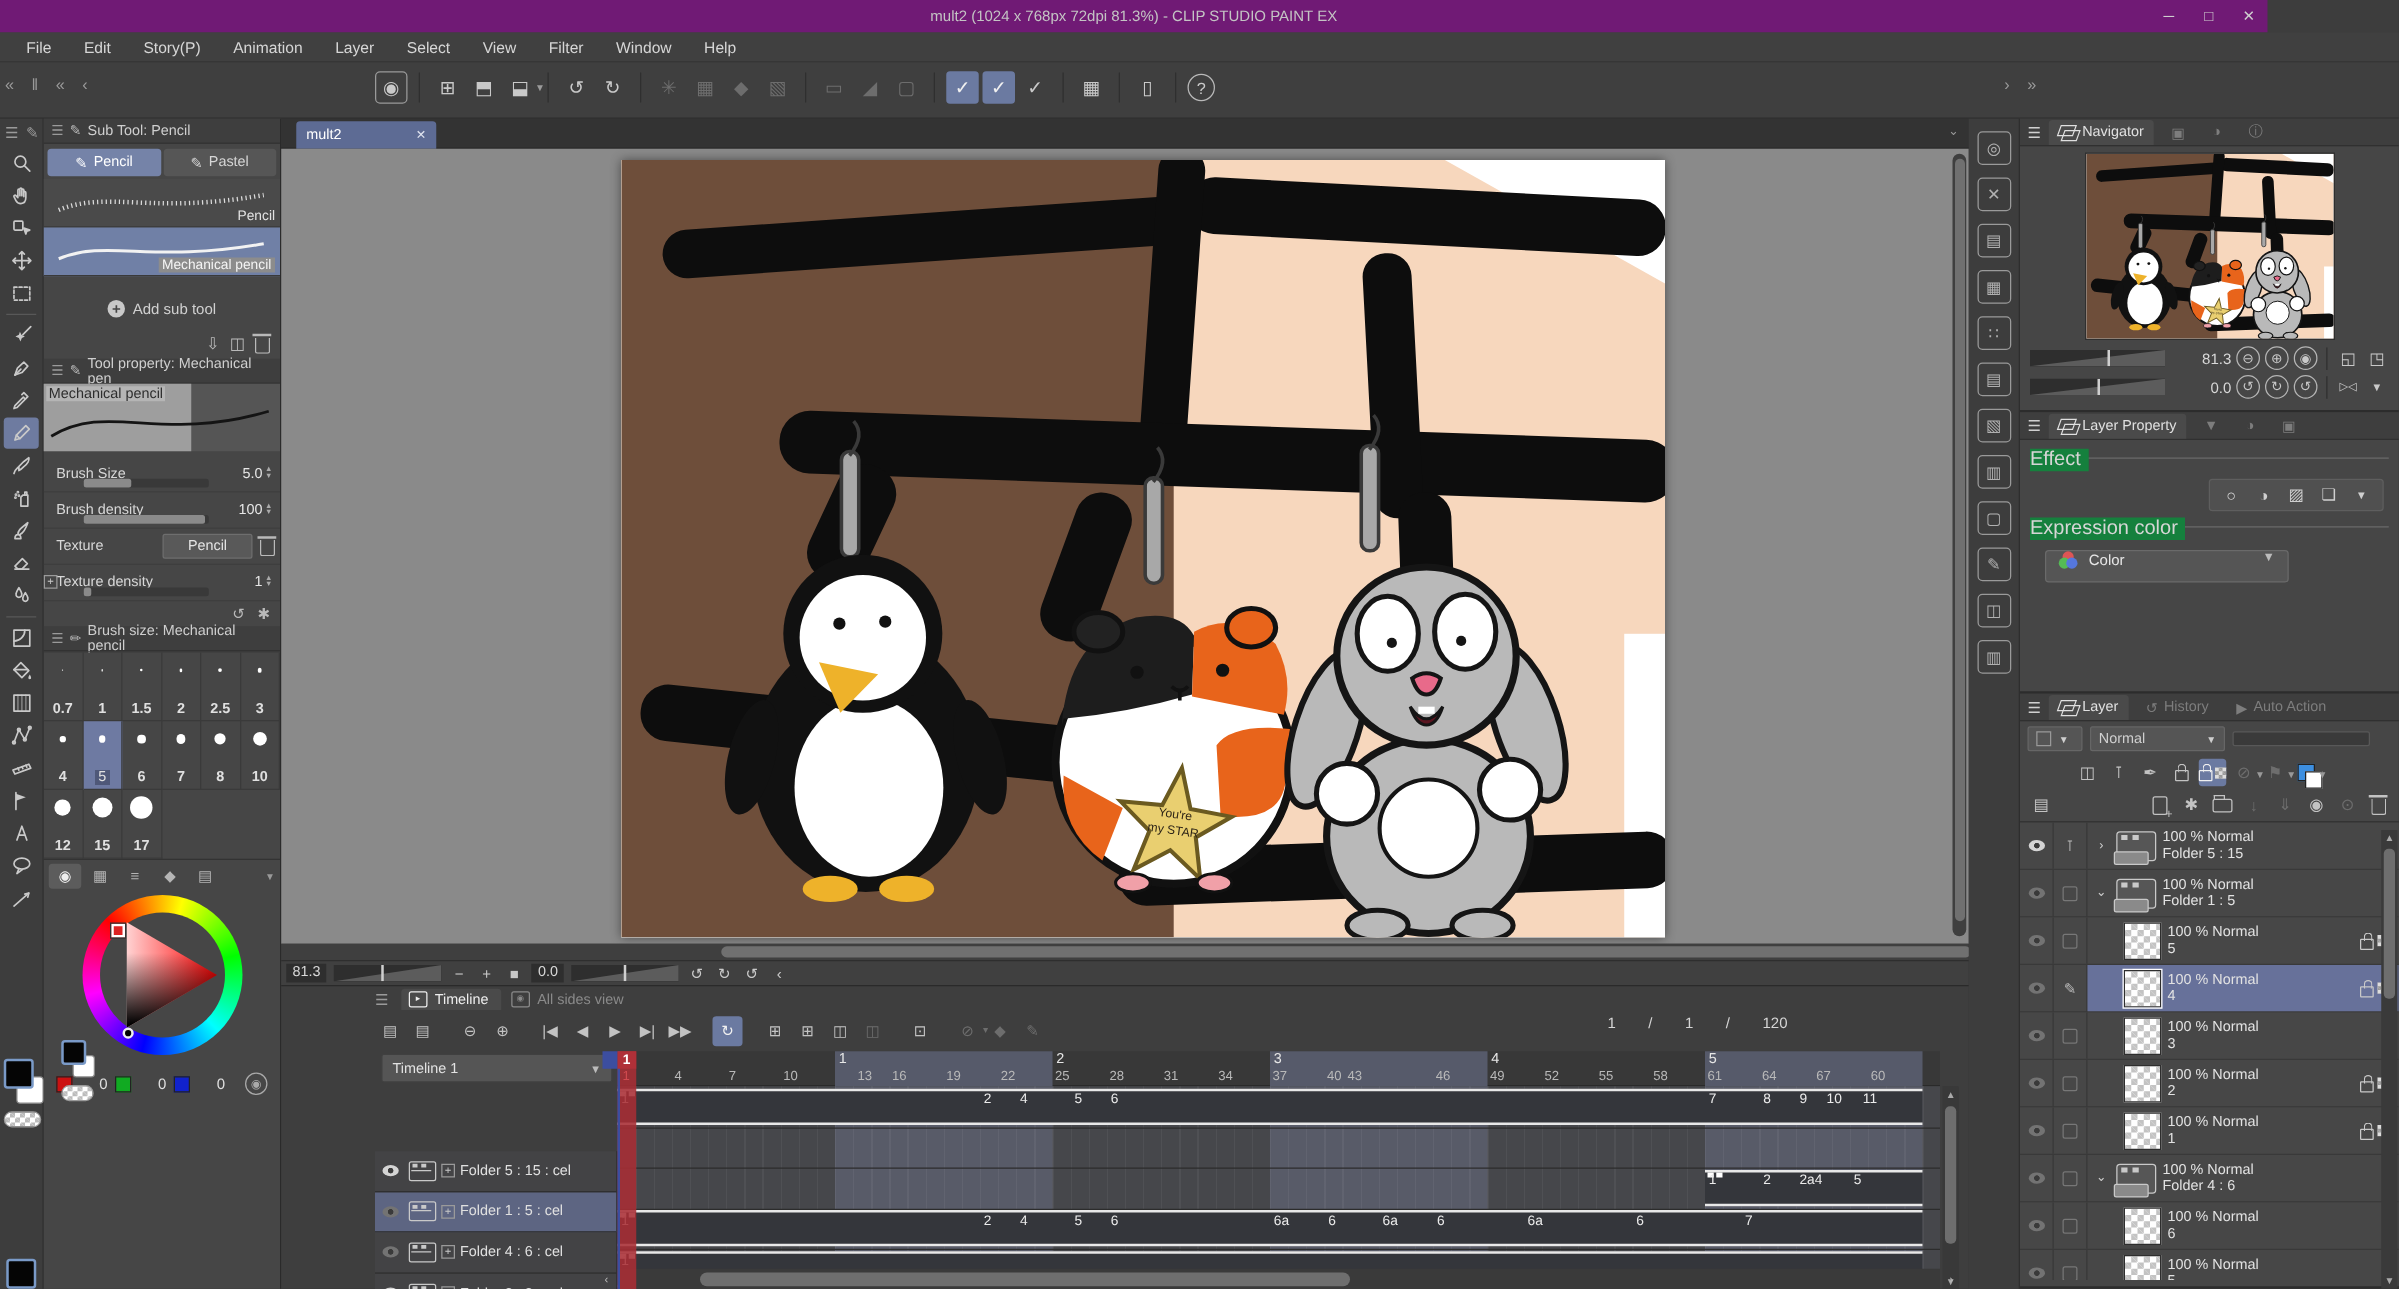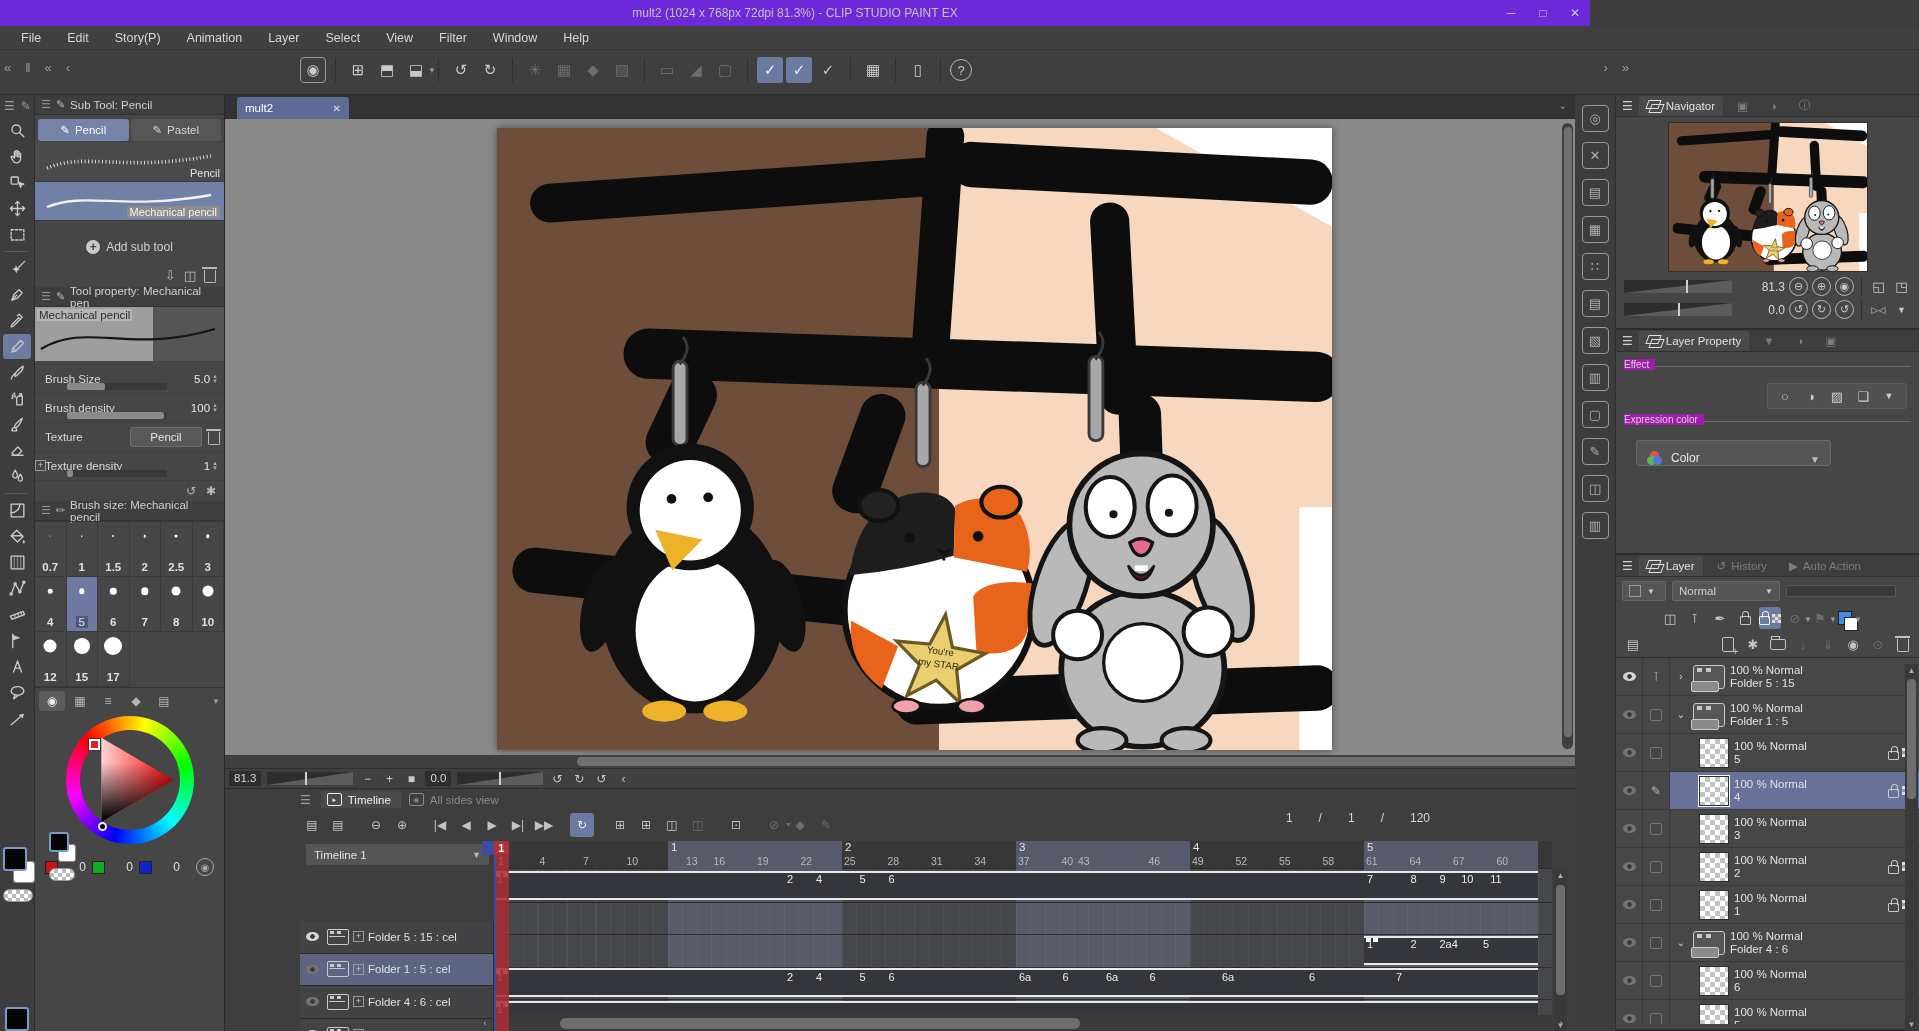--- a/index.html
+++ b/index.html
@@ -1,19 +1,19 @@
 <!DOCTYPE html>
 <html><head>
 <meta charset="utf-8">
 <style>
   * { box-sizing: border-box; margin:0; padding:0; user-select:none; }
   html,body { width:1919px; height:1031px; overflow:hidden; background:#3d3d3d;
     font-family:"Liberation Sans","DejaVu Sans",sans-serif; color:#d0d0d0; font-size:12px; }
   
-  #titlebar { position:absolute; left:0; top:0; width:1590px; height:26px; background:#6d28d9;
+  #titlebar { position:absolute; left:0; top:0; width:1814px; height:26px; background:#701a75;
     display:flex; align-items:center; justify-content:center; color:#c4c4c4; font-size:12px; }
   #winbtns { position:absolute; right:6px; top:0; height:26px; display:flex; gap:14px; align-items:center; color:#cfcfcf; }
   #winbtns span { width:18px; text-align:center; cursor:pointer; font-size:12px; }
   #menubar { position:absolute; left:0; top:26px; width:1919px; height:24px; background:#404040;
     display:flex; align-items:center; padding-left:8px; border-bottom:1px solid #333; }
   .mitem { padding:0 13px; height:24px; line-height:24px; color:#d6d6d6; font-size:12.5px; }
   #cmdbar { position:absolute; left:0; top:50px; width:1919px; height:45px; background:#3f3f3f; border-bottom:1px solid #2e2e2e; }
   .navarrs { position:absolute; left:4px; top:10px; display:flex; gap:14px; color:#9a9a9a; font-size:13px; }
   .navarrs2 { position:absolute; right:290px; top:10px; display:flex; gap:14px; color:#9a9a9a; font-size:13px; }
   #cmdicons { position:absolute; left:300px; top:7px; display:flex; align-items:center; gap:3px; }
@@ -178,26 +178,26 @@
   .stackicon::before, .stackicon::after { content:""; position:absolute; left:0; width:11px; height:7px; border:1.2px solid currentColor; transform:skewX(-20deg); }
   .stackicon::after { left:3px; top:4px; }
   #nav-thumb { width:198px; height:148px; margin:6px auto 4px auto; background:#fff; outline:1px solid #2f2f2f; }
   #nav-thumb svg { display:block; width:198px; height:148px; }
   .navrow { display:flex; align-items:center; gap:4px; padding:2px 8px; color:#d8d8d8; font-size:12px; }
   .navrow .wedge { width:108px; }
   .nbtn { width:19px; height:19px; border:1.4px solid #b5b5b5; border-radius:50%; display:flex; align-items:center; justify-content:center; color:#c9c9c9; font-size:11px; }
   .nsq { width:19px; height:19px; display:flex; align-items:center; justify-content:center; color:#c9c9c9; font-size:13px; }
   .vsep { width:1px; height:18px; background:#2f2f2f; margin:0 3px; }
   .fieldset { margin:8px 8px 0 8px; border-top:1px solid #6a6a6a; position:relative; padding-top:8px; }
-  .fieldset > .leg { position:absolute; top:-8px; left:0; background:#a21caf; padding-right:6px; color:#d6d6d6; font-size:10px; }
+  .fieldset > .leg { position:absolute; top:-8px; left:0; background:#15803d; padding-right:6px; color:#d6d6d6; font-size:16px; }
   .fxgroup { display:flex; justify-content:flex-end; }
   .fxbox { display:flex; gap:4px; border:1px solid #5e5e5e; background:#505050; border-radius:3px; padding:3px 6px; }
   .fxbtn { width:22px; height:18px; display:flex; align-items:center; justify-content:center; color:#cfcfcf; font-size:13px; }
   .exprdd { width:195px; height:26px; margin:10px 0 14px 12px; background:#555; border:1px solid #6a6a6a; border-radius:3px;
-    display:flex; align-items:flex-end; gap:8px; padding:0 10px; color:#e6e6e6; }
+    display:flex; align-items:flex-start; gap:8px; padding:0 10px; color:#e6e6e6; }
   .exprdd .dd { margin-left:auto; color:#bbb; font-size:10px; }
   .tridot { width:16px; height:14px; position:relative; }
   .tridot i { position:absolute; width:9px; height:9px; border-radius:50%; }
   .tridot i:nth-child(1){ left:3px; top:0; background:#d55; }
   .tridot i:nth-child(2){ left:0; top:5px; background:#5b5; }
   .tridot i:nth-child(3){ left:6px; top:5px; background:#57d; }
   
   #lp-blend { display:flex; align-items:center; gap:6px; padding:4px 6px; }
   .combobox { height:20px; background:#555; border:1px solid #666; border-radius:2px; display:flex; align-items:center; gap:6px; padding:0 6px; color:#cfcfcf; font-size:11.5px; }
   .sliderbar { flex:1; height:12px; background:#3a3a3a; border:1px solid #585858; border-radius:2px; max-width:110px; }

